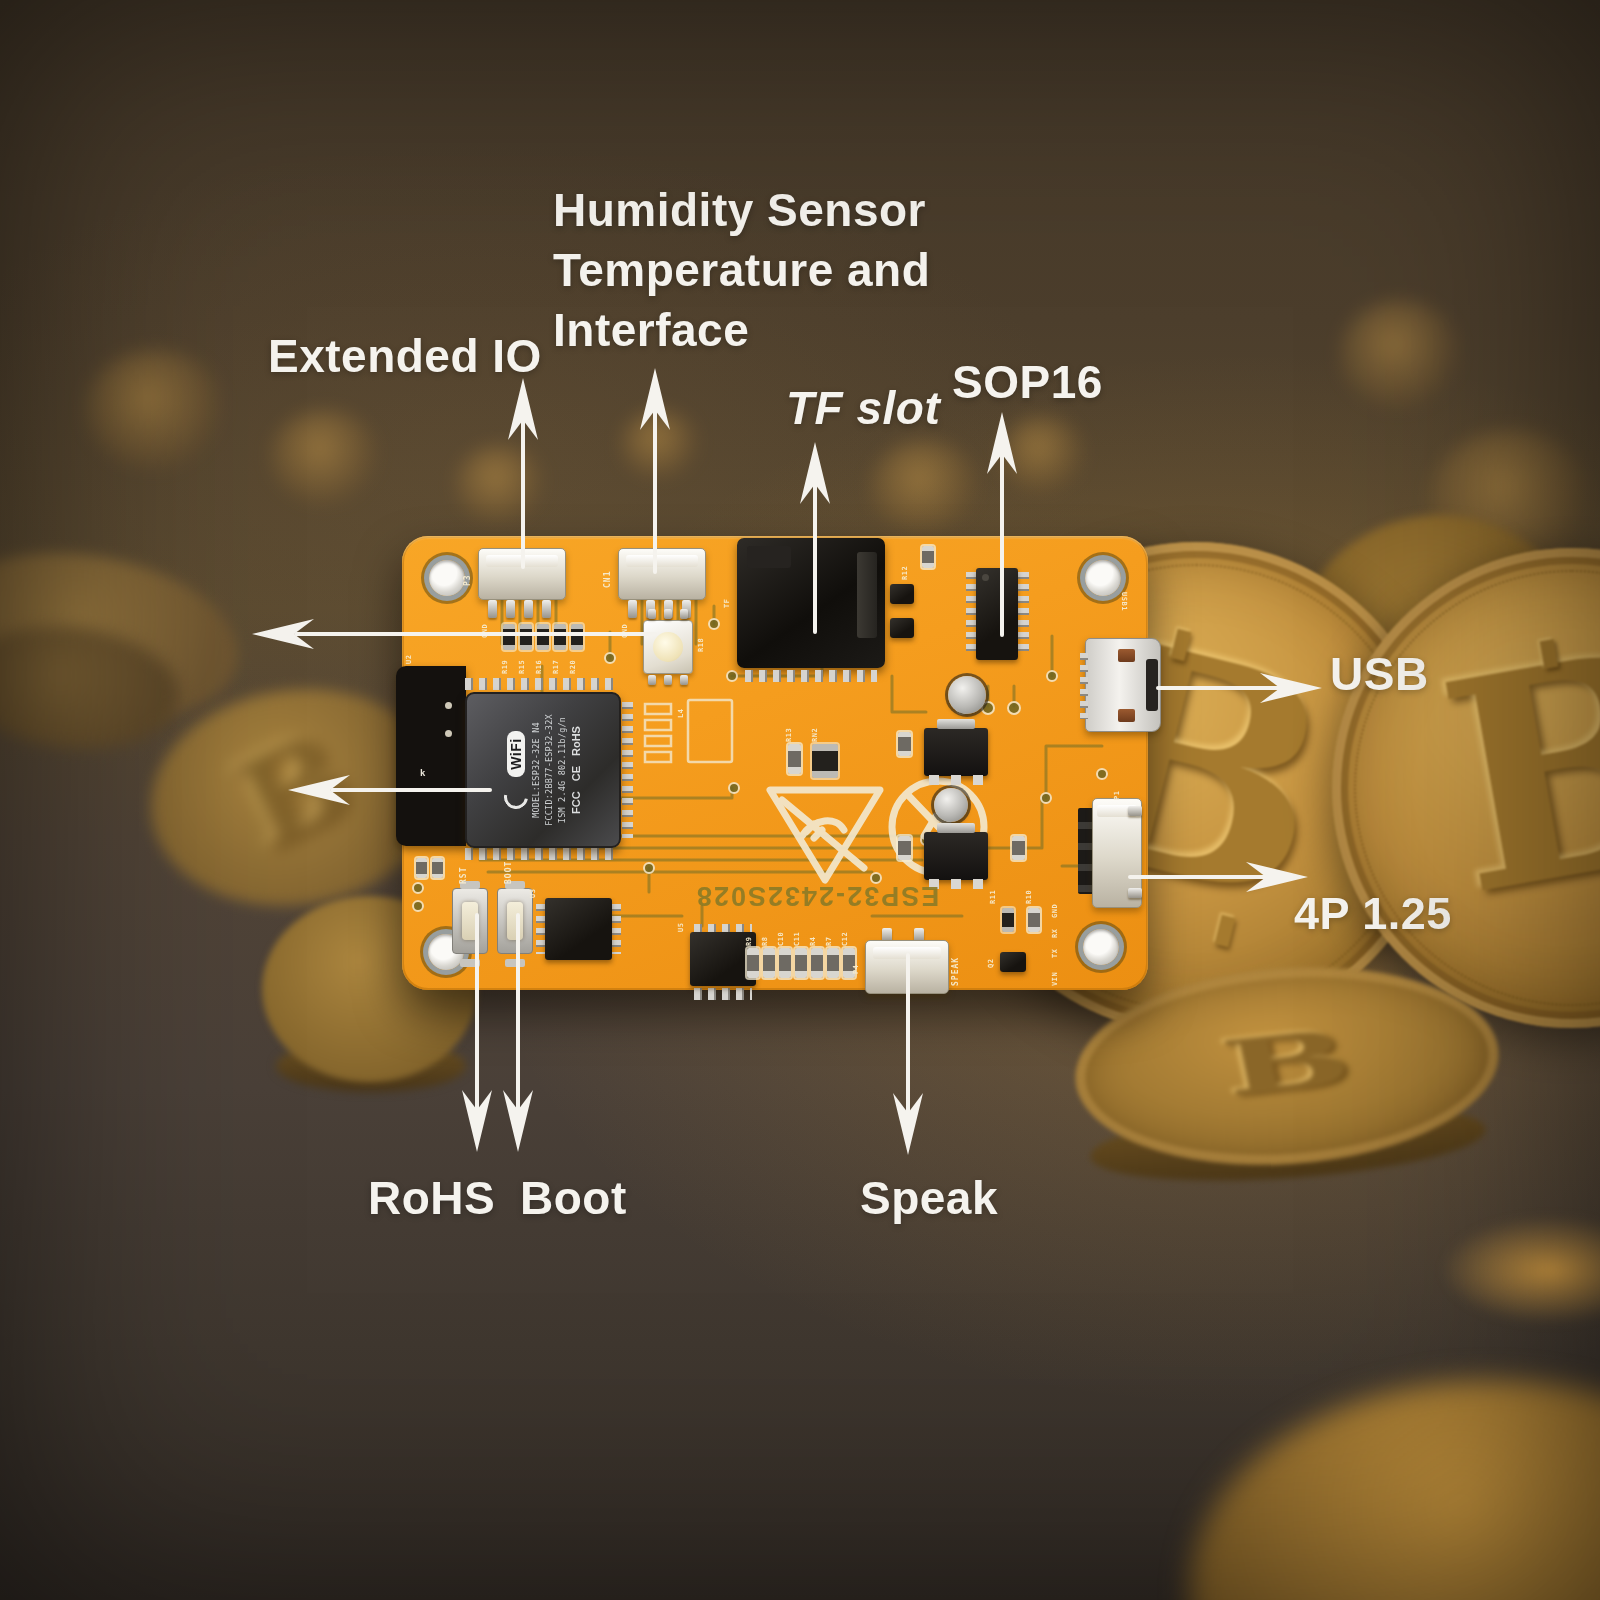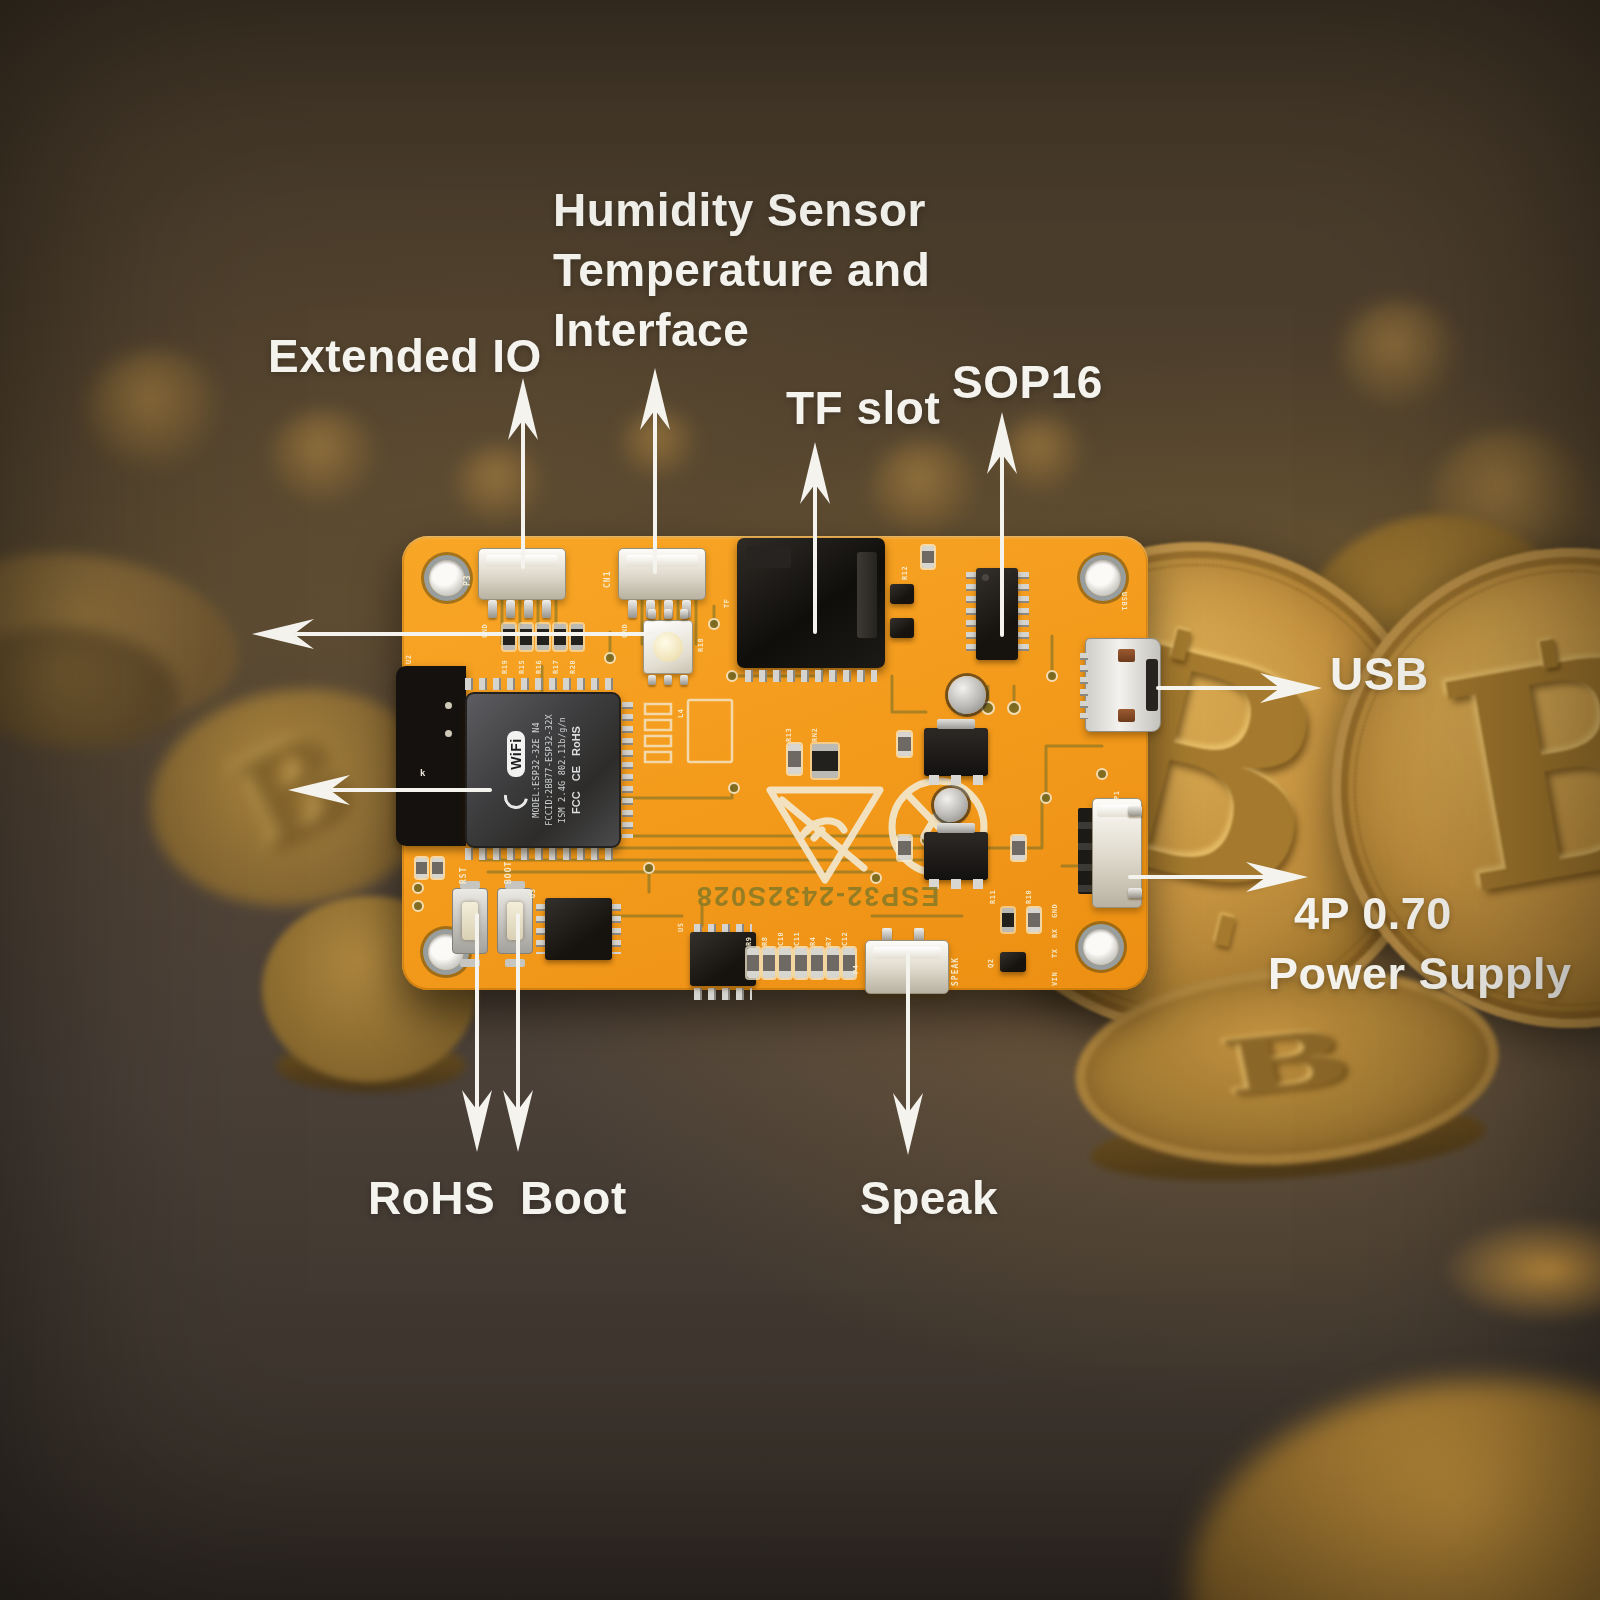--- a/index.html
+++ b/index.html
@@ -370,22 +370,21 @@
       <path d="M908 1155 L893 1093 L908 1113 L923 1093 Z" stroke="none"></path>
     </g>
   </svg>
 
   <div class="lbl" style="left:553px;top:180px;">
     <div>Humidity Sensor</div>
     <div>Temperature and</div>
     <div>Interface</div>
   </div>
   <div class="lbl" style="left:268px;top:326px;">Extended IO</div>
-  <div class="lbl" style="left:786px;top:378px;">TF slot</div>
+  <div class="lbl" style="left:786px;top:378px;font-style:italic;">TF slot</div>
   <div class="lbl" style="left:952px;top:352px;">SOP16</div>
   <div class="lbl" style="left:1330px;top:644px;">USB</div>
-  <div class="lbl" style="left:1294px;top:884px;font-size:45px;">4P 0.70</div>
-  <div class="lbl" style="left:1268px;top:944px;font-size:45px;">Power Supply</div>
+  <div class="lbl" style="left:1294px;top:884px;font-size:45px;">4P 1.25</div>
   <div class="lbl" style="left:368px;top:1168px;">RoHS</div>
   <div class="lbl" style="left:520px;top:1168px;">Boot</div>
   <div class="lbl" style="left:860px;top:1168px;">Speak</div>
 
 </div>
 
 </body></html>

